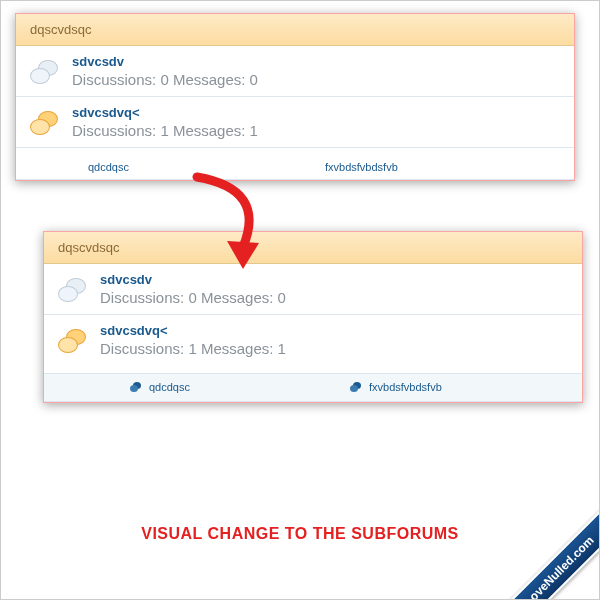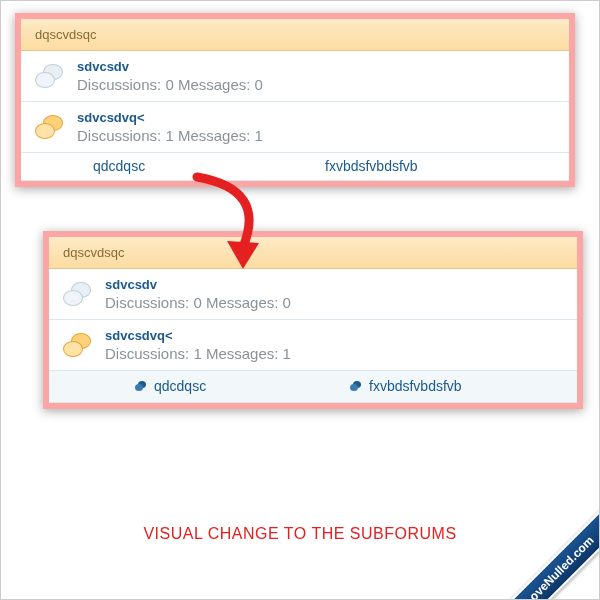--- a/index.html
+++ b/index.html
@@ -8,35 +8,35 @@
     background: #fff;
     width: 600px;
     height: 600px;
     position: relative;
     overflow: hidden;
     border: 1px solid #ccc;
   }
   .panel {
     position: absolute;
     background: #fff;
-    border: 6px solid #fca5a5;
+    border: 1px solid #fca5a5;
     box-shadow: 0 2px 10px rgba(0,0,0,0.35);
   }
   .panel1 { left: 14px; top: 12px; width: 560px; }
   .panel2 { left: 42px; top: 230px; width: 540px; }
   .panel-header {
     background: linear-gradient(#feeac6, #fcdca1);
     border-bottom: 1px solid #e0c88e;
     padding: 8px 14px;
     font-size: 13px;
     color: #8a6b34;
   }
   .forum-row {
     display: flex;
-    align-items: center;
+    align-items: flex-end;
     padding: 8px 12px;
     border-bottom: 1px solid #dbe6ef;
     background: #fff;
   }
   .forum-icon {
     width: 36px;
     height: 32px;
     margin-right: 8px;
     position: relative;
     flex-shrink: 0;
@@ -55,24 +55,25 @@
     font-weight: bold;
     font-size: 13px;
     margin-bottom: 2px;
   }
   .forum-stats {
     color: #8a9299;
     font-size: 15px;
   }
   .sub-row {
     padding: 5px 12px 6px 58px;
-    font-size: 14px;
+    font-size: 11px;
     display: flex;
     border-bottom: 1px solid #dbe6ef;
     background: #f6f9fb;
+    margin-top: 8px;
   }
   .panel1 .sub-row { background: #fff; padding-left: 72px; }
   .sub-link {
     color: #1b5a8e;
     cursor: pointer;
   }
   .sub-cell {
     flex: 1;
     display: flex;
     align-items: center;
@@ -115,21 +116,21 @@
     z-index: 10;
     pointer-events: none;
   }
   .caption {
     position: absolute;
     bottom: 56px;
     left: 0;
     width: 100%;
     text-align: center;
     color: #e42020;
-    font-weight: normal;
+    font-weight: bold;
     font-size: 16px;
     letter-spacing: 0.5px;
   }
   .ribbon {
     position: absolute;
     right: -60px;
     bottom: 14px;
     width: 200px;
     background: linear-gradient(#1a5493, #0d3566);
     color: #fff;

